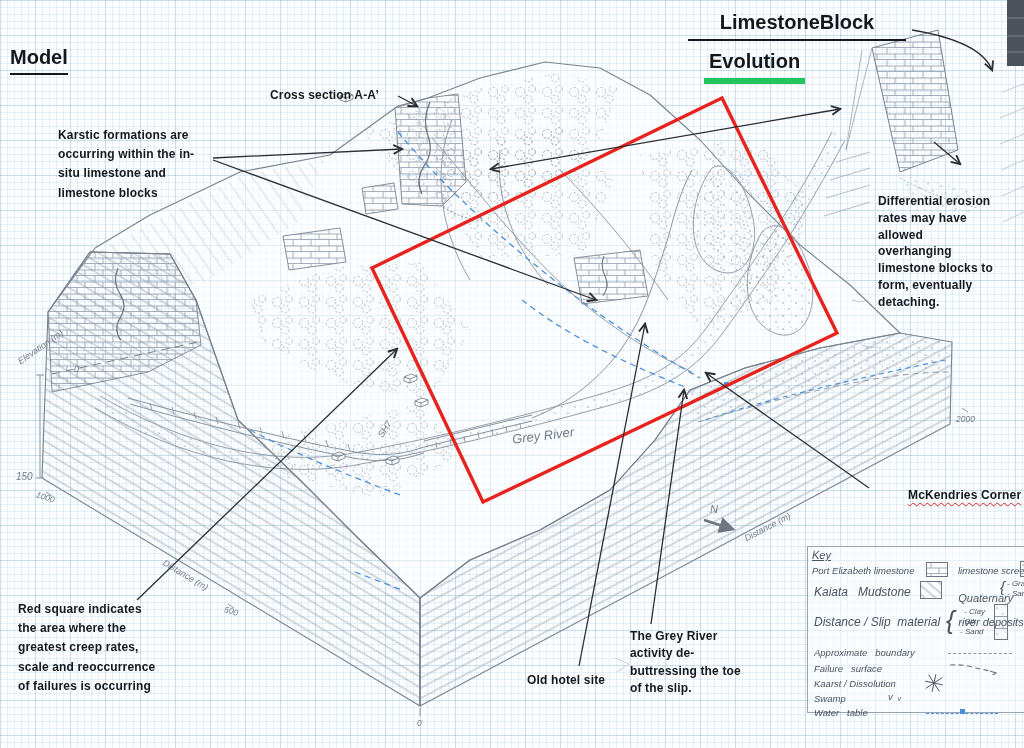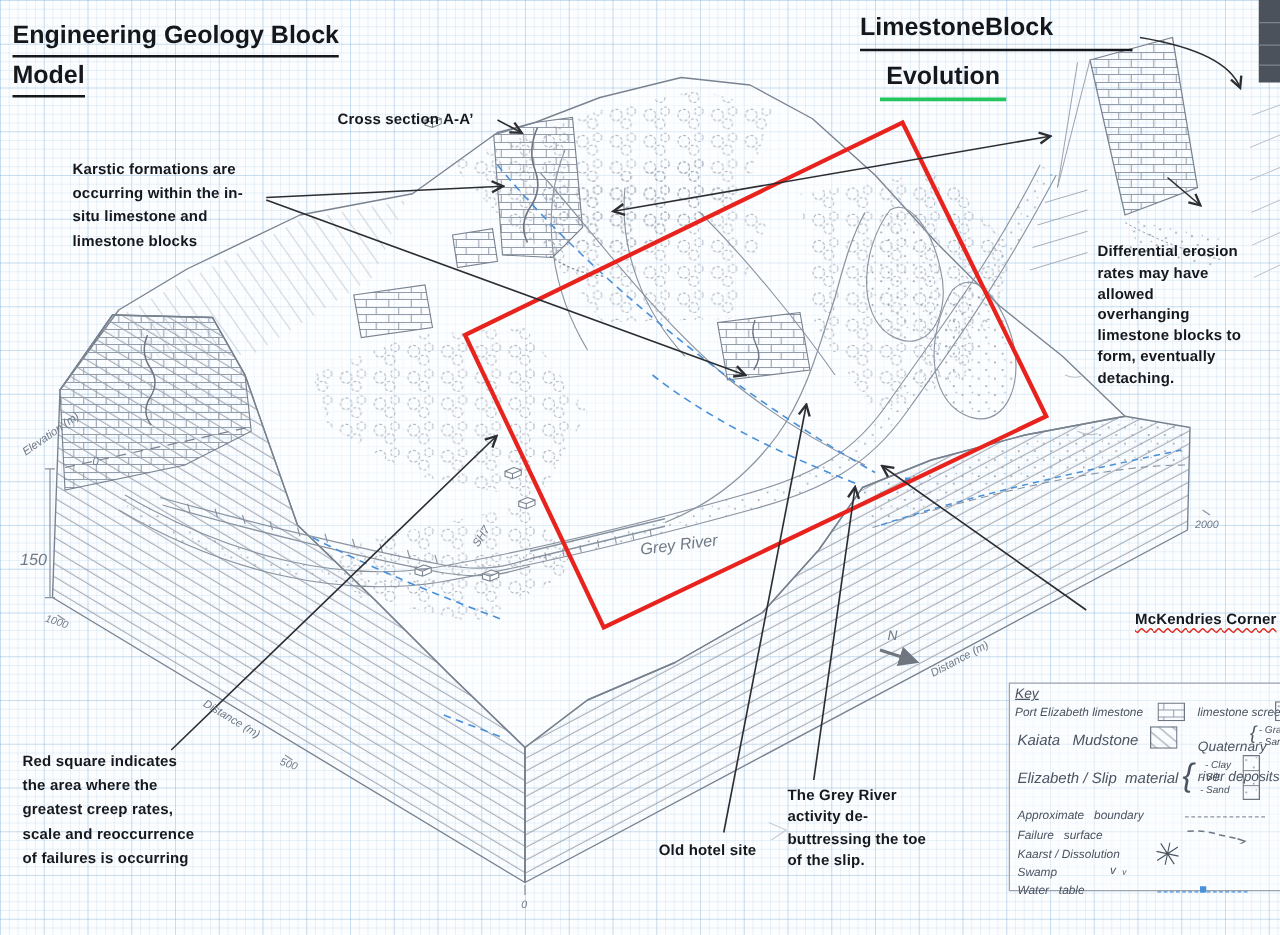--- a/index.html
+++ b/index.html
@@ -12,22 +12,22 @@
       linear-gradient(to bottom, rgba(125,175,215,.16) 1px, transparent 1px),
       linear-gradient(to right, rgba(110,160,205,.25) 1px, transparent 1px),
       linear-gradient(to bottom, rgba(110,160,205,.25) 1px, transparent 1px);
     background-size:7px 7px,7px 7px,35px 35px,35px 35px;
   }
   .abs{position:absolute;}
   svg.canvas{position:absolute;left:0;top:0;}
   .title{font-size:20px;font-weight:bold;color:#14171c;line-height:1.45;}
   .title .ul{display:inline-block;border-bottom:2px solid #14171c;padding-bottom:1px;}
   .evo{width:218px;left:688px;top:8px;}
-  .evo-row1{display:flex;justify-content:flex-start;border-bottom:2px solid #14171c;padding-bottom:2px;}
-  .evo-row2{margin-left:16px;margin-top:6px;width:fit-content;border-bottom:3px solid #22c55e;padding:0 5px 2px 5px;}
+  .evo-row1{display:flex;justify-content:center;border-bottom:2px solid #14171c;padding-bottom:2px;}
+  .evo-row2{margin-left:16px;margin-top:6px;width:fit-content;border-bottom:6px solid #22c55e;padding:0 5px 2px 5px;}
   .ann{position:absolute;font-size:12px;font-weight:bold;color:#15181d;
        white-space:pre-line;line-height:1.55;letter-spacing:.15px;}
   .hand{position:absolute;font-style:italic;color:#707a87;white-space:pre;}
   .wavy-red{text-decoration:underline wavy #e0281e 1px;text-underline-offset:3px;}
   
   .legend{position:absolute;left:787px;top:546px;width:234px;height:165px;
           border:1px solid #9aa3ae;background:rgba(252,254,255,.55);
           font-style:italic;color:#4a5360;font-size:9.5px;margin-left:20px;}
   .legend .li{position:absolute;white-space:pre;}
   .lg-big{font-size:12px;}
@@ -198,21 +198,21 @@
     <path d="M869,488 L706,373" marker-end="url(#ah)"></path>
     <path d="M579,666 L645,324" marker-end="url(#ah)"></path>
     <path d="M651,624 L684,390" marker-end="url(#ah)"></path>
     <path d="M137,600 L397,349" marker-end="url(#ah)"></path>
   </g>
 
   <path d="M704,520 L732,529" stroke="#6f7680" stroke-width="2.6" fill="none" marker-end="url(#ahg)"></path>
 </svg>
 
 <div class="abs title" style="left:10px;top:14px;">
-  <span class="ul">Engineering Geology Block</span><br>
+  <br>
   <span class="ul">Model</span>
 </div>
 
 <div class="abs title evo">
   <div class="evo-row1">
     <span>Limestone</span>
     <span>Block</span>
   </div>
   <div class="evo-row2">Evolution</div>
 </div>
@@ -239,21 +239,21 @@
 <div class="ann" style="left:630px;top:628px;width:135px;line-height:1.45;">The Grey River
 activity de-
 buttressing the toe
 of the slip.</div>
 
 <div class="hand" style="left:512px;top:428px;font-size:13px;transform:rotate(-7deg);">Grey River</div>
 <div class="hand" style="left:376px;top:424px;font-size:9px;transform:rotate(-57deg);">SH7</div>
 <div class="hand" style="left:710px;top:503px;font-size:11px;">N</div>
 <div class="hand" style="left:14px;top:342px;font-size:9px;transform:rotate(-35deg);">Elevation (m)</div>
 <div class="hand" style="left:74px;top:364px;font-size:9px;">0</div>
-<div class="hand" style="left:16px;top:440px;font-size:13px;">150</div>
+<div class="hand" style="left:16px;top:471px;font-size:10px;">150</div>
 <div class="hand" style="left:36px;top:492px;font-size:8.5px;transform:rotate(18deg);">1000</div>
 <div class="hand" style="left:224px;top:606px;font-size:8.5px;transform:rotate(18deg);">500</div>
 <div class="hand" style="left:417px;top:718px;font-size:8.5px;">0</div>
 <div class="hand" style="left:160px;top:570px;font-size:9px;transform:rotate(31deg);">Distance (m)</div>
 <div class="hand" style="left:742px;top:522px;font-size:9px;transform:rotate(-28deg);">Distance (m)</div>
 <div class="hand" style="left:956px;top:414px;font-size:8.5px;font-style:italic;">2000</div>
 
 <div class="legend">
   <div class="li" style="left:4px;top:2px;text-decoration:underline;font-size:11px;">Key</div>
 
@@ -275,21 +275,21 @@
     <span>river deposits</span>
   </div>
   <div class="li" style="left:192px;top:31px;font-size:15px;">{</div>
   <div class="li" style="left:199px;top:32px;font-size:8px;">- Gravel</div>
   <div class="li" style="left:199px;top:42px;font-size:8px;">- Sand</div>
   <svg class="li" style="left:218px;top:31px;" width="13" height="23">
     <rect x="0.5" y="0.5" width="12" height="22" fill="url(#dots)" stroke="#6d7582"></rect>
     <line x1="0.5" y1="11.5" x2="12.5" y2="11.5" stroke="#6d7582" stroke-width="0.7"></line>
   </svg>
 
-  <div class="li lg-big" style="left:6px;top:68px;">Elizabeth / Slip  material</div>
+  <div class="li lg-big" style="left:6px;top:68px;">Distance / Slip  material</div>
   <div class="li" style="left:138px;top:58px;font-size:26px;font-weight:100;">{</div>
   <div class="li" style="left:156px;top:60px;font-size:8px;">- Clay</div>
   <div class="li" style="left:152px;top:70px;font-size:8px;">- Silt</div>
   <div class="li" style="left:152px;top:80px;font-size:8px;">- Sand</div>
   <svg class="li" style="left:186px;top:57px;" width="14" height="36">
     <rect x="0.5" y="0.5" width="13" height="35" fill="url(#dots)" stroke="#6d7582"></rect>
     <line x1="0.5" y1="12.5" x2="13.5" y2="12.5" stroke="#6d7582" stroke-width="0.7"></line>
     <line x1="0.5" y1="24.5" x2="13.5" y2="24.5" stroke="#6d7582" stroke-width="0.7"></line>
   </svg>
 

